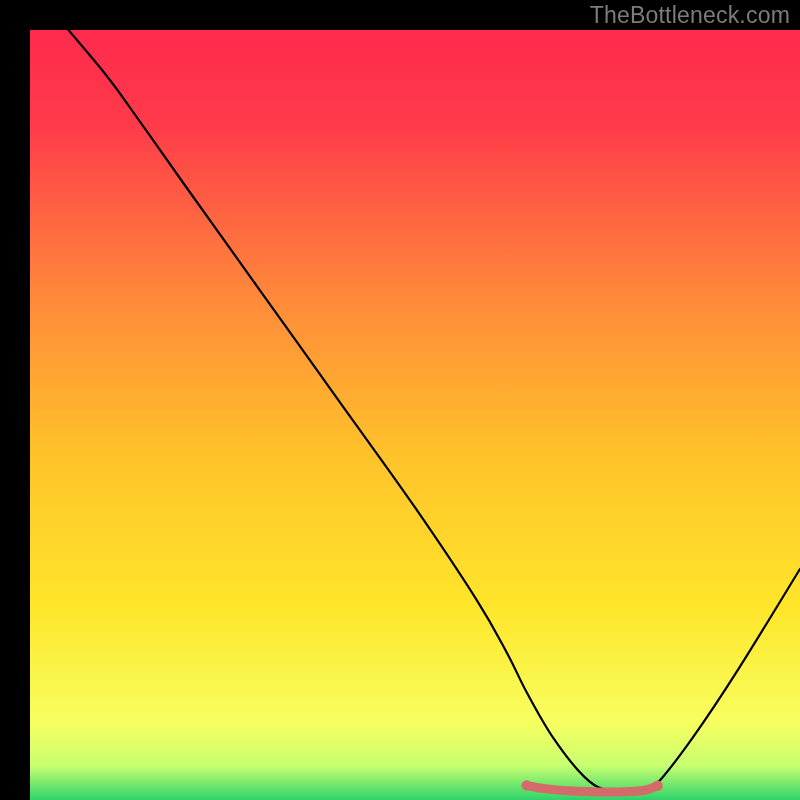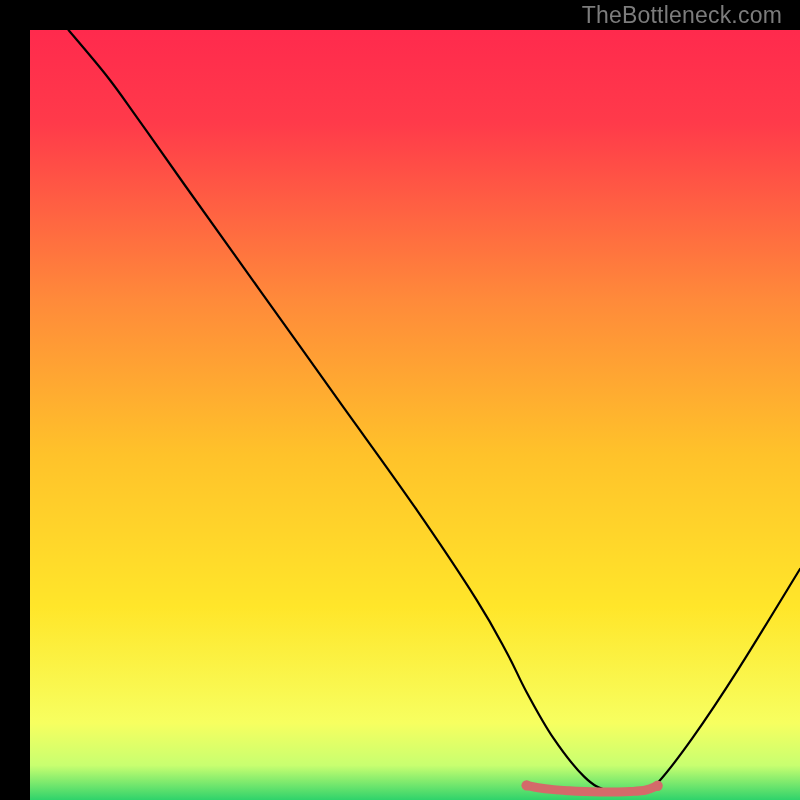--- a/index.html
+++ b/index.html
@@ -22,21 +22,21 @@
   .plot-area {
     position: absolute;
     left: 15px;
     top: 15px;
     width: 770px;
     height: 770px;
   }
   .watermark {
     position: absolute;
     top: 2px;
-    right: 18px;
+    right: 10px;
     color: #7c7c7c;
     font-size: 23px;
     font-weight: 500;
     letter-spacing: 0.2px;
     z-index: 5;
   }
 </style>
 </head>
 <body>
 

